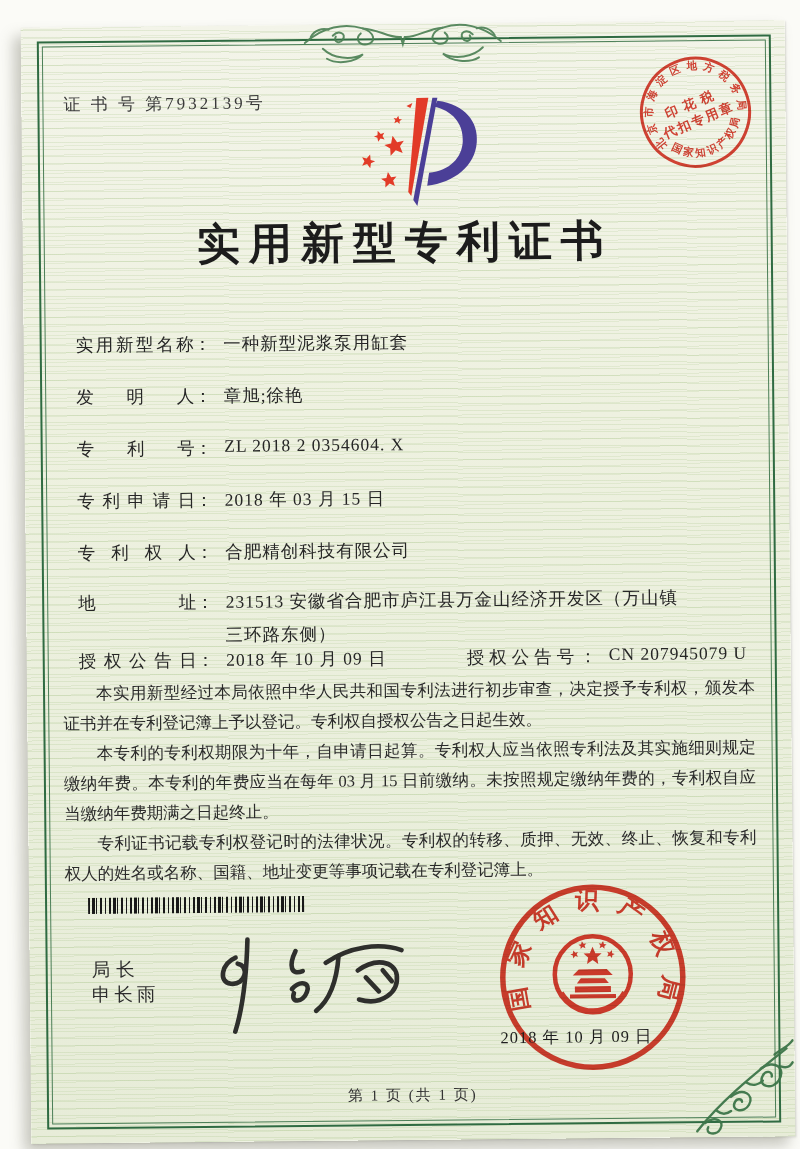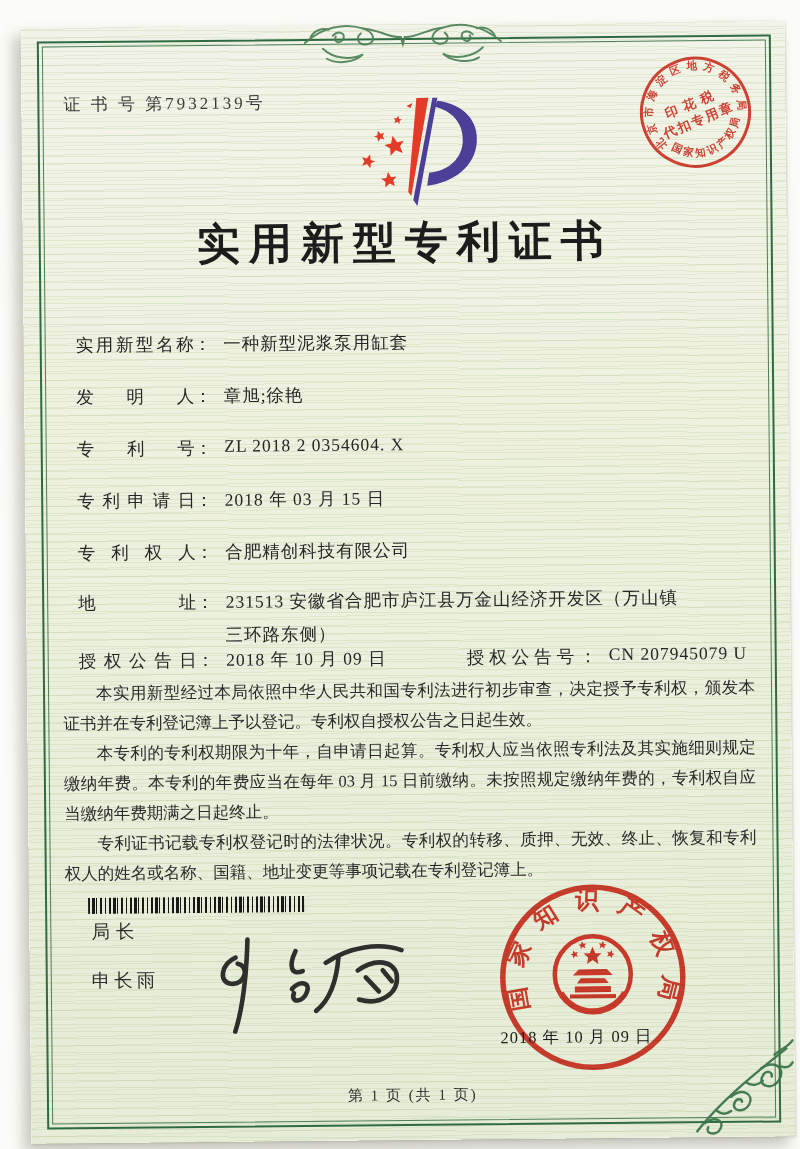--- a/index.html
+++ b/index.html
@@ -46,22 +46,22 @@
   .body-text p{margin:0;text-indent:2em;}
   .barcode{
     position:absolute;left:59px;top:871px;width:216px;height:16px;
     background-image:repeating-linear-gradient(90deg,
       #181818 0 2px, transparent 2px 4px,
       #181818 4px 7px, transparent 7px 8px,
       #181818 8px 9px,  transparent 9px 12px,
       #181818 12px 14px, transparent 14px 17px,
       #181818 17px 18px, transparent 18px 21px);
   }
-  .signer{position:absolute;left:62px;top:892px;font-size:18.5px;letter-spacing:6px;color:#2d2d2d;}
-  .signer .name{margin-top:24px;letter-spacing:4px;}
+  .signer{position:absolute;left:62px;top:930px;font-size:18.5px;letter-spacing:6px;color:#2d2d2d;}
+  .signer .name{letter-spacing:4px;}
   .signature-svg{position:absolute;left:168px;top:888px;width:270px;height:150px;}
   .main-seal{position:absolute;left:448px;top:840px;width:230px;height:230px;mix-blend-mode:multiply;opacity:.95;}
   .seal-date{
     position:absolute;left:470px;top:1004px;width:200px;font-size:16.5px;color:#1e1e1e;
     letter-spacing:1px;white-space:nowrap;z-index:5;
   }
   .tax-seal{position:absolute;left:609px;top:28px;width:132px;height:132px;mix-blend-mode:multiply;opacity:.92;}
   .footer{position:absolute;left:0;top:1062px;width:100%;text-align:center;font-size:15px;letter-spacing:2px;color:#333;}
   .ornament-top{position:absolute;left:280px;top:-8px;width:204px;height:50px;}
   .ornament-corner{position:absolute;left:658px;top:1016px;width:106px;height:100px;}

